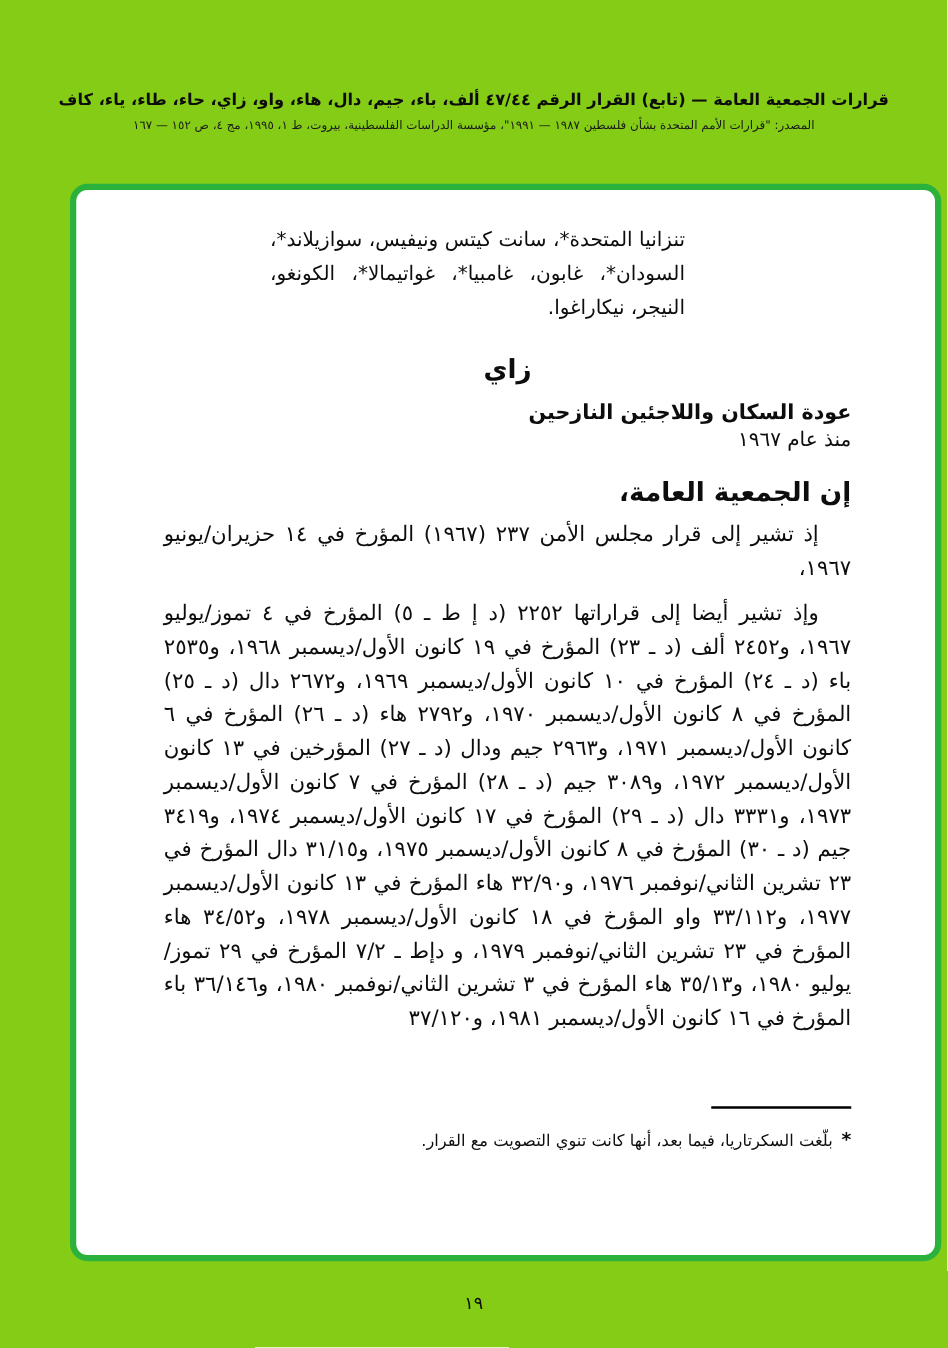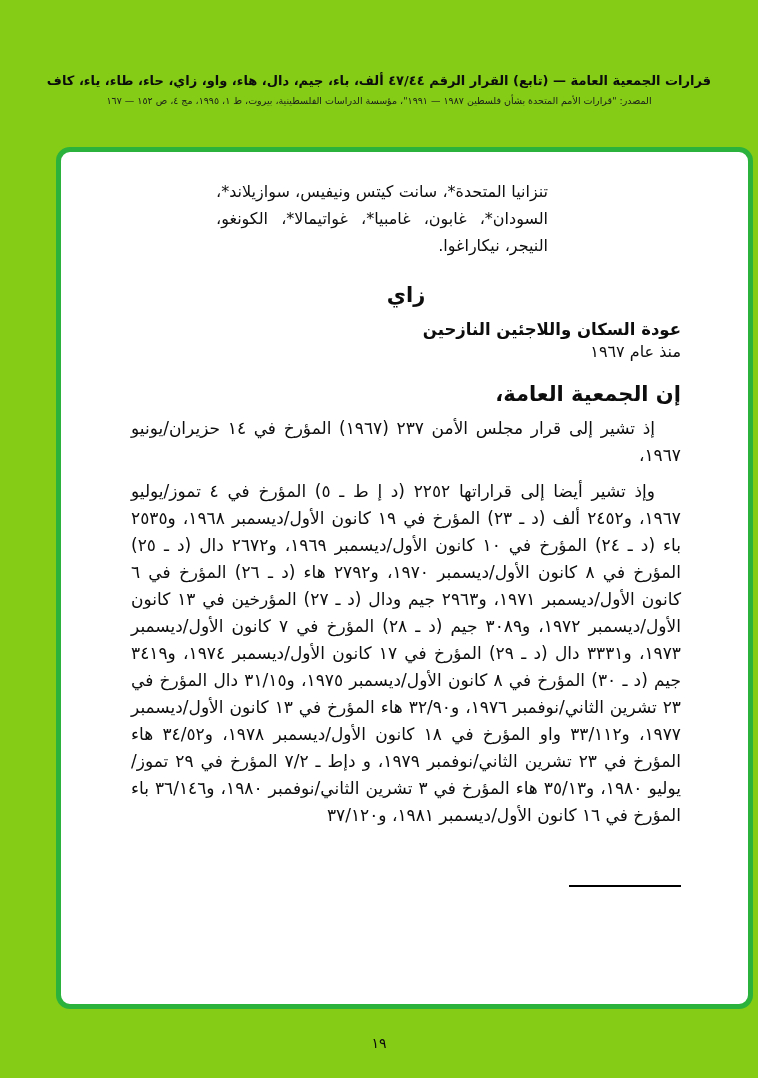--- a/index.html
+++ b/index.html
@@ -95,18 +95,21 @@
 
       <p class="opening">إن الجمعية العامة،</p>
 
       <p class="para">إذ تشير إلى قرار مجلس الأمن ٢٣٧ (١٩٦٧) المؤرخ في ١٤ حزيران/يونيو ١٩٦٧،</p>
 
       <p class="para">وإذ تشير أيضا إلى قراراتها ٢٢٥٢ (د إ ط ـ ٥) المؤرخ في ٤ تموز/يوليو ١٩٦٧، و٢٤٥٢ ألف (د ـ ٢٣) المؤرخ في ١٩ كانون الأول/ديسمبر ١٩٦٨، و٢٥٣٥ باء (د ـ ٢٤) المؤرخ في ١٠ كانون الأول/ديسمبر ١٩٦٩، و٢٦٧٢ دال (د ـ ٢٥) المؤرخ في ٨ كانون الأول/ديسمبر ١٩٧٠، و٢٧٩٢ هاء (د ـ ٢٦) المؤرخ في ٦ كانون الأول/ديسمبر ١٩٧١، و٢٩٦٣ جيم ودال (د ـ ٢٧) المؤرخين في ١٣ كانون الأول/ديسمبر ١٩٧٢، و٣٠٨٩ جيم (د ـ ٢٨) المؤرخ في ٧ كانون الأول/ديسمبر ١٩٧٣، و٣٣٣١ دال (د ـ ٢٩) المؤرخ في ١٧ كانون الأول/ديسمبر ١٩٧٤، و٣٤١٩ جيم (د ـ ٣٠) المؤرخ في ٨ كانون الأول/ديسمبر ١٩٧٥، و٣١/١٥ دال المؤرخ في ٢٣ تشرين الثاني/نوفمبر ١٩٧٦، و٣٢/٩٠ هاء المؤرخ في ١٣ كانون الأول/ديسمبر ١٩٧٧، و٣٣/١١٢ واو المؤرخ في ١٨ كانون الأول/ديسمبر ١٩٧٨، و٣٤/٥٢ هاء المؤرخ في ٢٣ تشرين الثاني/نوفمبر ١٩٧٩، و دإط ـ ٧/٢ المؤرخ في ٢٩ تموز/يوليو ١٩٨٠، و٣٥/١٣ هاء المؤرخ في ٣ تشرين الثاني/نوفمبر ١٩٨٠، و٣٦/١٤٦ باء المؤرخ في ١٦ كانون الأول/ديسمبر ١٩٨١، و٣٧/١٢٠</p>
     </div>
 
     <div class="footnote-rule"></div>
 
+    <p class="footnote">
+      <span class="footnote-marker">*</span><span>بلّغت السكرتاريا، فيما بعد، أنها كانت تنوي التصويت مع القرار.</span>
+    </p>
 
   </div>
 
   <div class="page-number">١٩</div>
 
 </div>
 
 </body></html>

